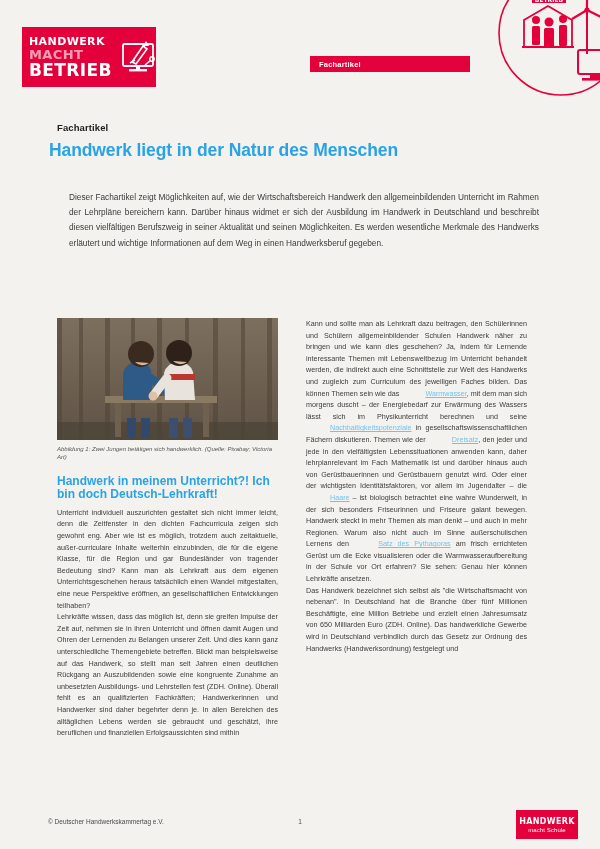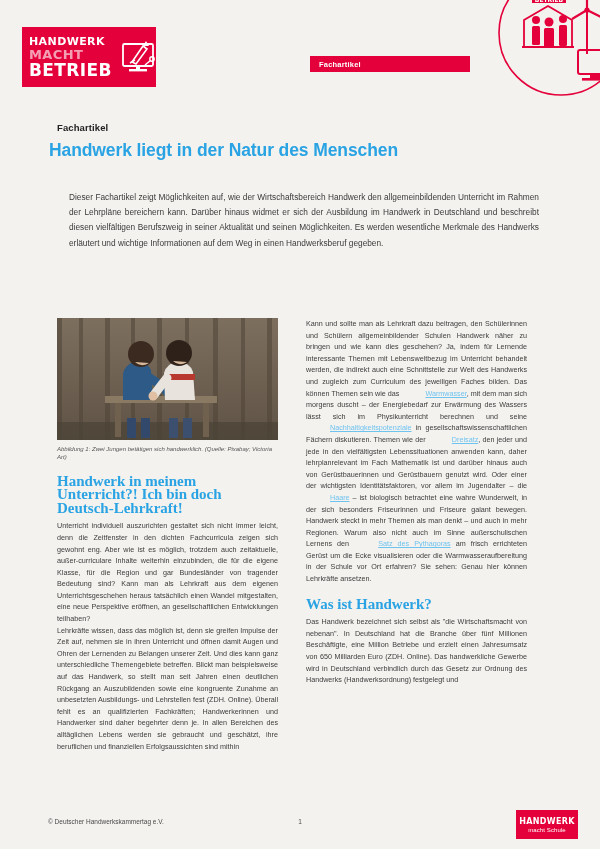--- a/index.html
+++ b/index.html
@@ -153,26 +153,25 @@
   .fig-caption {
     margin-top: 5px;
     font-size: 6px;
     font-style: italic;
     color: #555555;
     line-height: 8.4px;
   }
 
   h2.sec {
     color: #29a3e3;
-    font-size: 15px;
+    font-size: 12px;
     font-weight: bold;
     line-height: 13.5px;
     margin-top: 13px;
     margin-bottom: 5px;
-    font-family: Liberation Serif, serif;
   }
 
   .col p {
     font-size: 7.2px;
     line-height: 11.6px;
     color: #3c3c3c;
     text-align: justify;
     margin-bottom: 0;
   }
 
@@ -362,21 +361,20 @@
 
       <p>Unterricht individuell auszurichten gestaltet sich nicht immer leicht, denn die Zeitfenster in den dichten Fachcurricula zeigen sich gewohnt eng. Aber wie ist es möglich, trotzdem auch zeitaktuelle, außer-curriculare Inhalte weiterhin einzubinden, die für die eigene Klasse, für die Region und gar Bundesländer von tragender Bedeutung sind? Kann man als Lehrkraft aus dem eigenen Unterrichtsgeschehen heraus tatsächlich einen Wandel mitgestalten, eine neue Perspektive eröffnen, an gesellschaftlichen Entwicklungen teilhaben?</p>
       <p>Lehrkräfte wissen, dass das möglich ist, denn sie greifen Impulse der Zeit auf, nehmen sie in ihren Unterricht und öffnen damit Augen und Ohren der Lernenden zu Belangen unserer Zeit. Und dies kann ganz unterschiedliche Themengebiete betreffen. Blickt man beispielsweise auf das Handwerk, so stellt man seit Jahren einen deutlichen Rückgang an Auszubildenden sowie eine kongruente Zunahme an unbesetzten Ausbildungs- und Lehrstellen fest (ZDH. Online). Überall fehlt es an qualifizierten Fachkräften; Handwerkerinnen und Handwerker sind daher begehrter denn je. In allen Bereichen des alltäglichen Lebens werden sie gebraucht und geschätzt, ihre beruflichen und finanziellen Erfolgsaussichten sind mithin</p>
     </div>
 
     <div class="col">
 
 
       <p><span>Kann und sollte man als Lehrkraft dazu beitragen, den Schülerinnen und Schülern allgemeinbildender Schulen Handwerk näher zu bringen und wie kann dies geschehen? Ja, indem für Lernende interessante Themen mit Lebensweltbezug im Unterricht behandelt werden, die indirekt auch eine Schnittstelle zur Welt des Handwerks und zugleich zum Curriculum des jeweiligen Faches bilden. Das können Themen sein wie das </span><a class="link" href="#">Warmwasser</a><span>, mit dem man sich morgens duscht – der Energiebedarf zur Erwärmung des Wassers lässt sich im Physikunterricht berechnen und seine </span><a class="link" href="#">Nachhaltigkeitspotenziale</a><span> in gesellschaftswissenschaftlichen Fächern diskutieren. Themen wie der </span><a class="link" href="#">Dreisatz</a><span>, den jeder und jede in den vielfältigsten Lebenssituationen anwenden kann, daher lehrplanrelevant im Fach Mathematik ist und darüber hinaus auch von Gerüstbauerinnen und Gerüstbauern genutzt wird. Oder einer der wichtigsten Identitätsfaktoren, vor allem im Jugendalter – die </span><a class="link" href="#">Haare</a><span> – ist biologisch betrachtet eine wahre Wunderwelt, in der sich besonders Friseurinnen und Friseure galant bewegen. Handwerk steckt in mehr Themen als man denkt – und auch in mehr Regionen. Warum also nicht auch im Sinne außerschulischen Lernens den </span><a class="link" href="#">Satz des Pythagoras</a><span> am frisch errichteten Gerüst um die Ecke visualisieren oder die Warmwasseraufbereitung in der Schule vor Ort erfahren? Sie sehen: Genau hier können Lehrkräfte ansetzen.</span></p>
 
-      <h2 class="sec">Was ist Handwerk?</h2>
 
       <p>Das Handwerk bezeichnet sich selbst als "die Wirtschaftsmacht von nebenan". In Deutschland hat die Branche über fünf Millionen Beschäftigte, eine Million Betriebe und erzielt einen Jahresumsatz von 650 Milliarden Euro (ZDH. Online). Das handwerkliche Gewerbe wird in Deutschland verbindlich durch das Gesetz zur Ordnung des Handwerks (Handwerksordnung) festgelegt und</p>
     </div>
   </div>
 
   <div class="footer">
     <div class="copyright">© Deutscher Handwerkskammertag e.V.</div>
     <div class="pageno">1</div>
     <div class="footer-logo">
       <span class="fl-1">HANDWERK</span>

